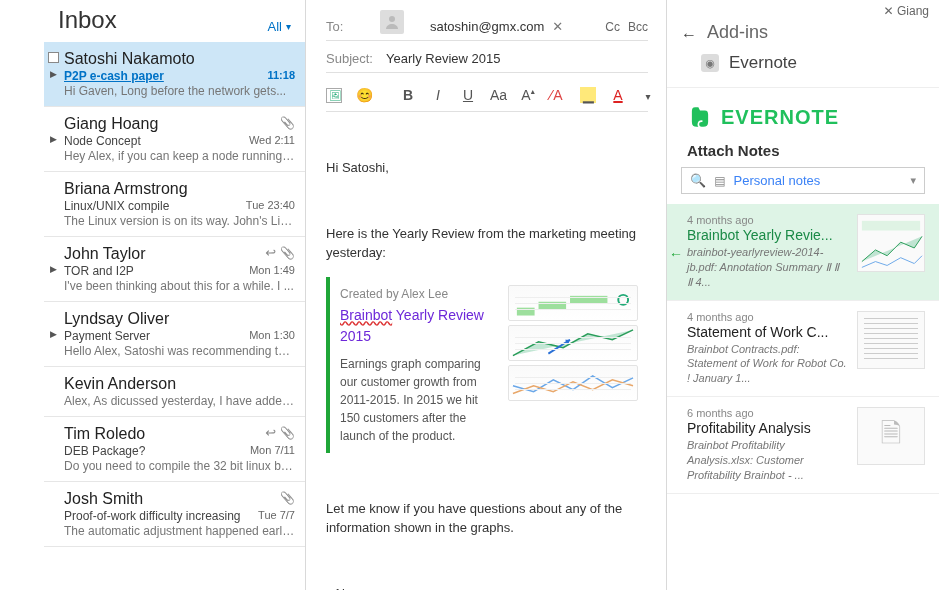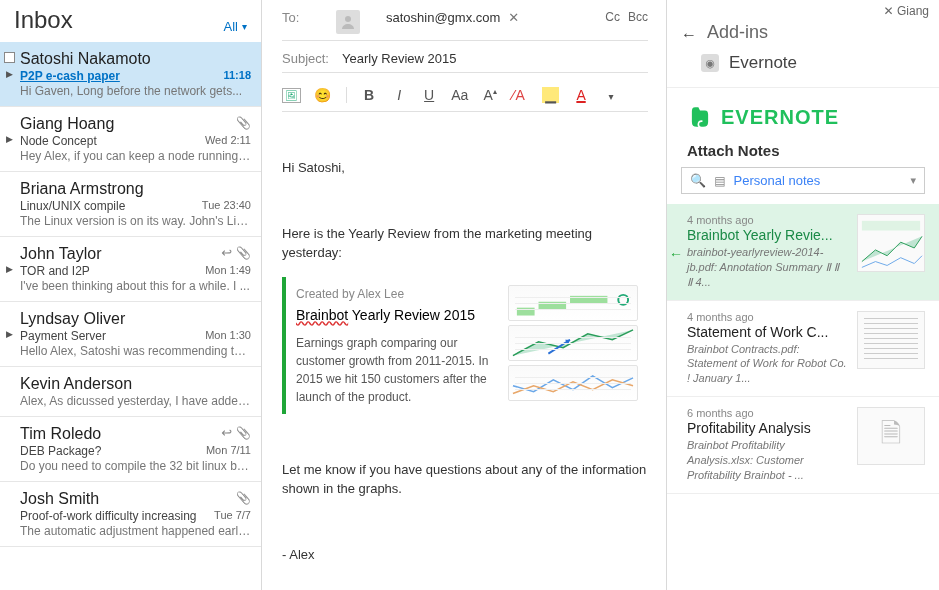--- a/index.html
+++ b/index.html
@@ -1,17 +1,17 @@
 <!DOCTYPE html>
 <html><head>
 <meta charset="utf-8">
 <style>
   * { box-sizing: border-box; margin: 0; padding: 0; }
   body { font-family: "Segoe UI", Arial, sans-serif; font-size: 13px; color: #333; background: #fff; width: 939px; height: 590px; overflow: hidden; position: relative; }
-  .app { display: flex; width: 100%; height: 100%; }
+  .app { display: flex; width: 100%; height: 100%; padding-left: 44px; }
   
   .col-inbox { width: 262px; border-right: 1px solid #d9d9d9; display: flex; flex-direction: column; }
   .inbox-header { display: flex; justify-content: space-between; align-items: flex-end; padding: 6px 14px 8px 14px; }
   .inbox-title { font-size: 24px; font-weight: 300; color: #333; }
   .inbox-filter { color: #0072c6; font-size: 13px; cursor: pointer; display: flex; align-items: center; gap: 4px; }
   .chev { font-size: 10px; }
   .msglist { flex: 1; overflow-y: hidden; }
   .msg { border-bottom: 1px solid #e6e6e6; padding: 8px 10px 8px 20px; position: relative; cursor: pointer; }
   .msg.selected { background: #cde6f7; }
   .msg .checkbox { position: absolute; left: 4px; top: 10px; width: 11px; height: 11px; border: 1px solid #888; background: #fff; }
@@ -22,21 +22,21 @@
   .msg.selected .subject { color: #0072c6; font-weight: 600; text-decoration: underline; }
   .msg .time { color: #666; font-size: 11px; white-space: nowrap; padding-left: 6px; }
   .msg.selected .time { color:#0072c6; font-weight:600;}
   .msg .preview { color: #767676; font-size: 12px; margin-top: 1px; white-space: nowrap; overflow: hidden; text-overflow: ellipsis; }
   .msg .icons { position: absolute; right: 10px; top: 8px; display: flex; gap: 4px; color: #888; }
   .msg .icons span { font-size: 13px; }
   .paperclip::before { content: "📎"; font-size: 12px; filter: grayscale(1); }
   .replyarrow::before { content: "↩"; font-size: 13px; color:#888; }
   
   .col-compose { flex: 1; border-right: 1px solid #d9d9d9; padding: 10px 18px 10px 20px; overflow-y: auto; }
-  .to-row { display: flex; align-items: flex-start; gap: 26px; border-bottom: 1px solid #e0e0e0; padding-bottom: 6px; margin-bottom: 10px; }
+  .to-row { display: flex; align-items: flex-end; gap: 26px; border-bottom: 1px solid #e0e0e0; padding-bottom: 6px; margin-bottom: 10px; }
   .to-label { color: #888; width: 28px; font-size: 13px; }
   .avatar { width: 24px; height: 24px; background: #ddd; border-radius: 2px; display:flex; align-items:center; justify-content:center; color:#999;}
   .recipient-chip { display: flex; align-items: center; gap: 6px; }
   .remove-x { color: #777; cursor: pointer; padding: 0 2px; }
   .ccbcc { margin-left: auto; display: flex; gap: 8px; font-size: 12px; color: #666; }
   .ccbcc span { cursor: pointer; }
   .subj-row { display: flex; align-items: center; gap: 10px; border-bottom: 1px solid #e0e0e0; padding-bottom: 6px; margin-bottom: 14px; }
   .subj-label { color: #888; width: 50px; font-size: 13px; }
   .subj-val { color: #333; font-size: 13px; }
   .toolbar { display: flex; align-items: center; gap: 14px; padding-bottom: 8px; border-bottom: 1px solid #e0e0e0; margin-bottom: 18px; }
@@ -46,21 +46,21 @@
   .tbtn.underline { text-decoration: underline; }
   .tbtn.img-ico { border:1px solid #aaa; padding:1px 2px; font-size:10px; color:#2a7;}
   .tbtn.clearfmt { position:relative; color:#d44;}
   .tbtn.highlight { background:#ffe97a; padding:0 3px;}
   .tbtn.fontcolor { color:#d22; text-decoration:underline; text-decoration-thickness:2px;}
   .body-area { color: #333; font-size: 13px; line-height: 1.5; }
   .body-area p { margin-bottom: 14px; margin-top: 46px; }
   .note-embed { border-left: 4px solid #1fa638; padding: 8px 10px; margin: 14px 0 18px 0; display: flex; gap: 12px; }
   .note-embed .text { flex: 1; min-width: 0; }
   .note-embed .created { color: #888; font-size: 12px; }
-  .note-embed .title { color: #000000; font-size: 14px; margin: 2px 0 8px 0; }
+  .note-embed .title { color: #6d28d9; font-size: 14px; margin: 2px 0 8px 0; }
   .note-embed .title .redund { text-decoration: underline; text-decoration-color: #d33; text-decoration-style: wavy; }
   .note-embed .desc { color: #555; font-size: 12px; }
   .note-thumb { width: 130px; flex-shrink:0; }
   .chart-mini { height: 36px; border: 1px solid #e3e3e3; border-radius: 2px; margin-bottom: 4px; position: relative; background: linear-gradient(#fafafa,#fff); overflow:hidden;}
   .chart-mini::after{content:"";position:absolute;inset:6px;background:repeating-linear-gradient(to bottom, transparent 0 5px, #eee 5px 6px);}
   .chart-mini svg{position:absolute;inset:0;}
   
   .col-addin { width: 272px; display: flex; flex-direction: column; background: #fff; }
   .close-row { padding: 4px 10px 2px; text-align: right; color: #666; font-size: 12px; cursor: pointer; }
   .back-row { display: flex; align-items: center; gap: 10px; padding: 2px 14px 8px 14px; font-size: 18px; color: #666; }

